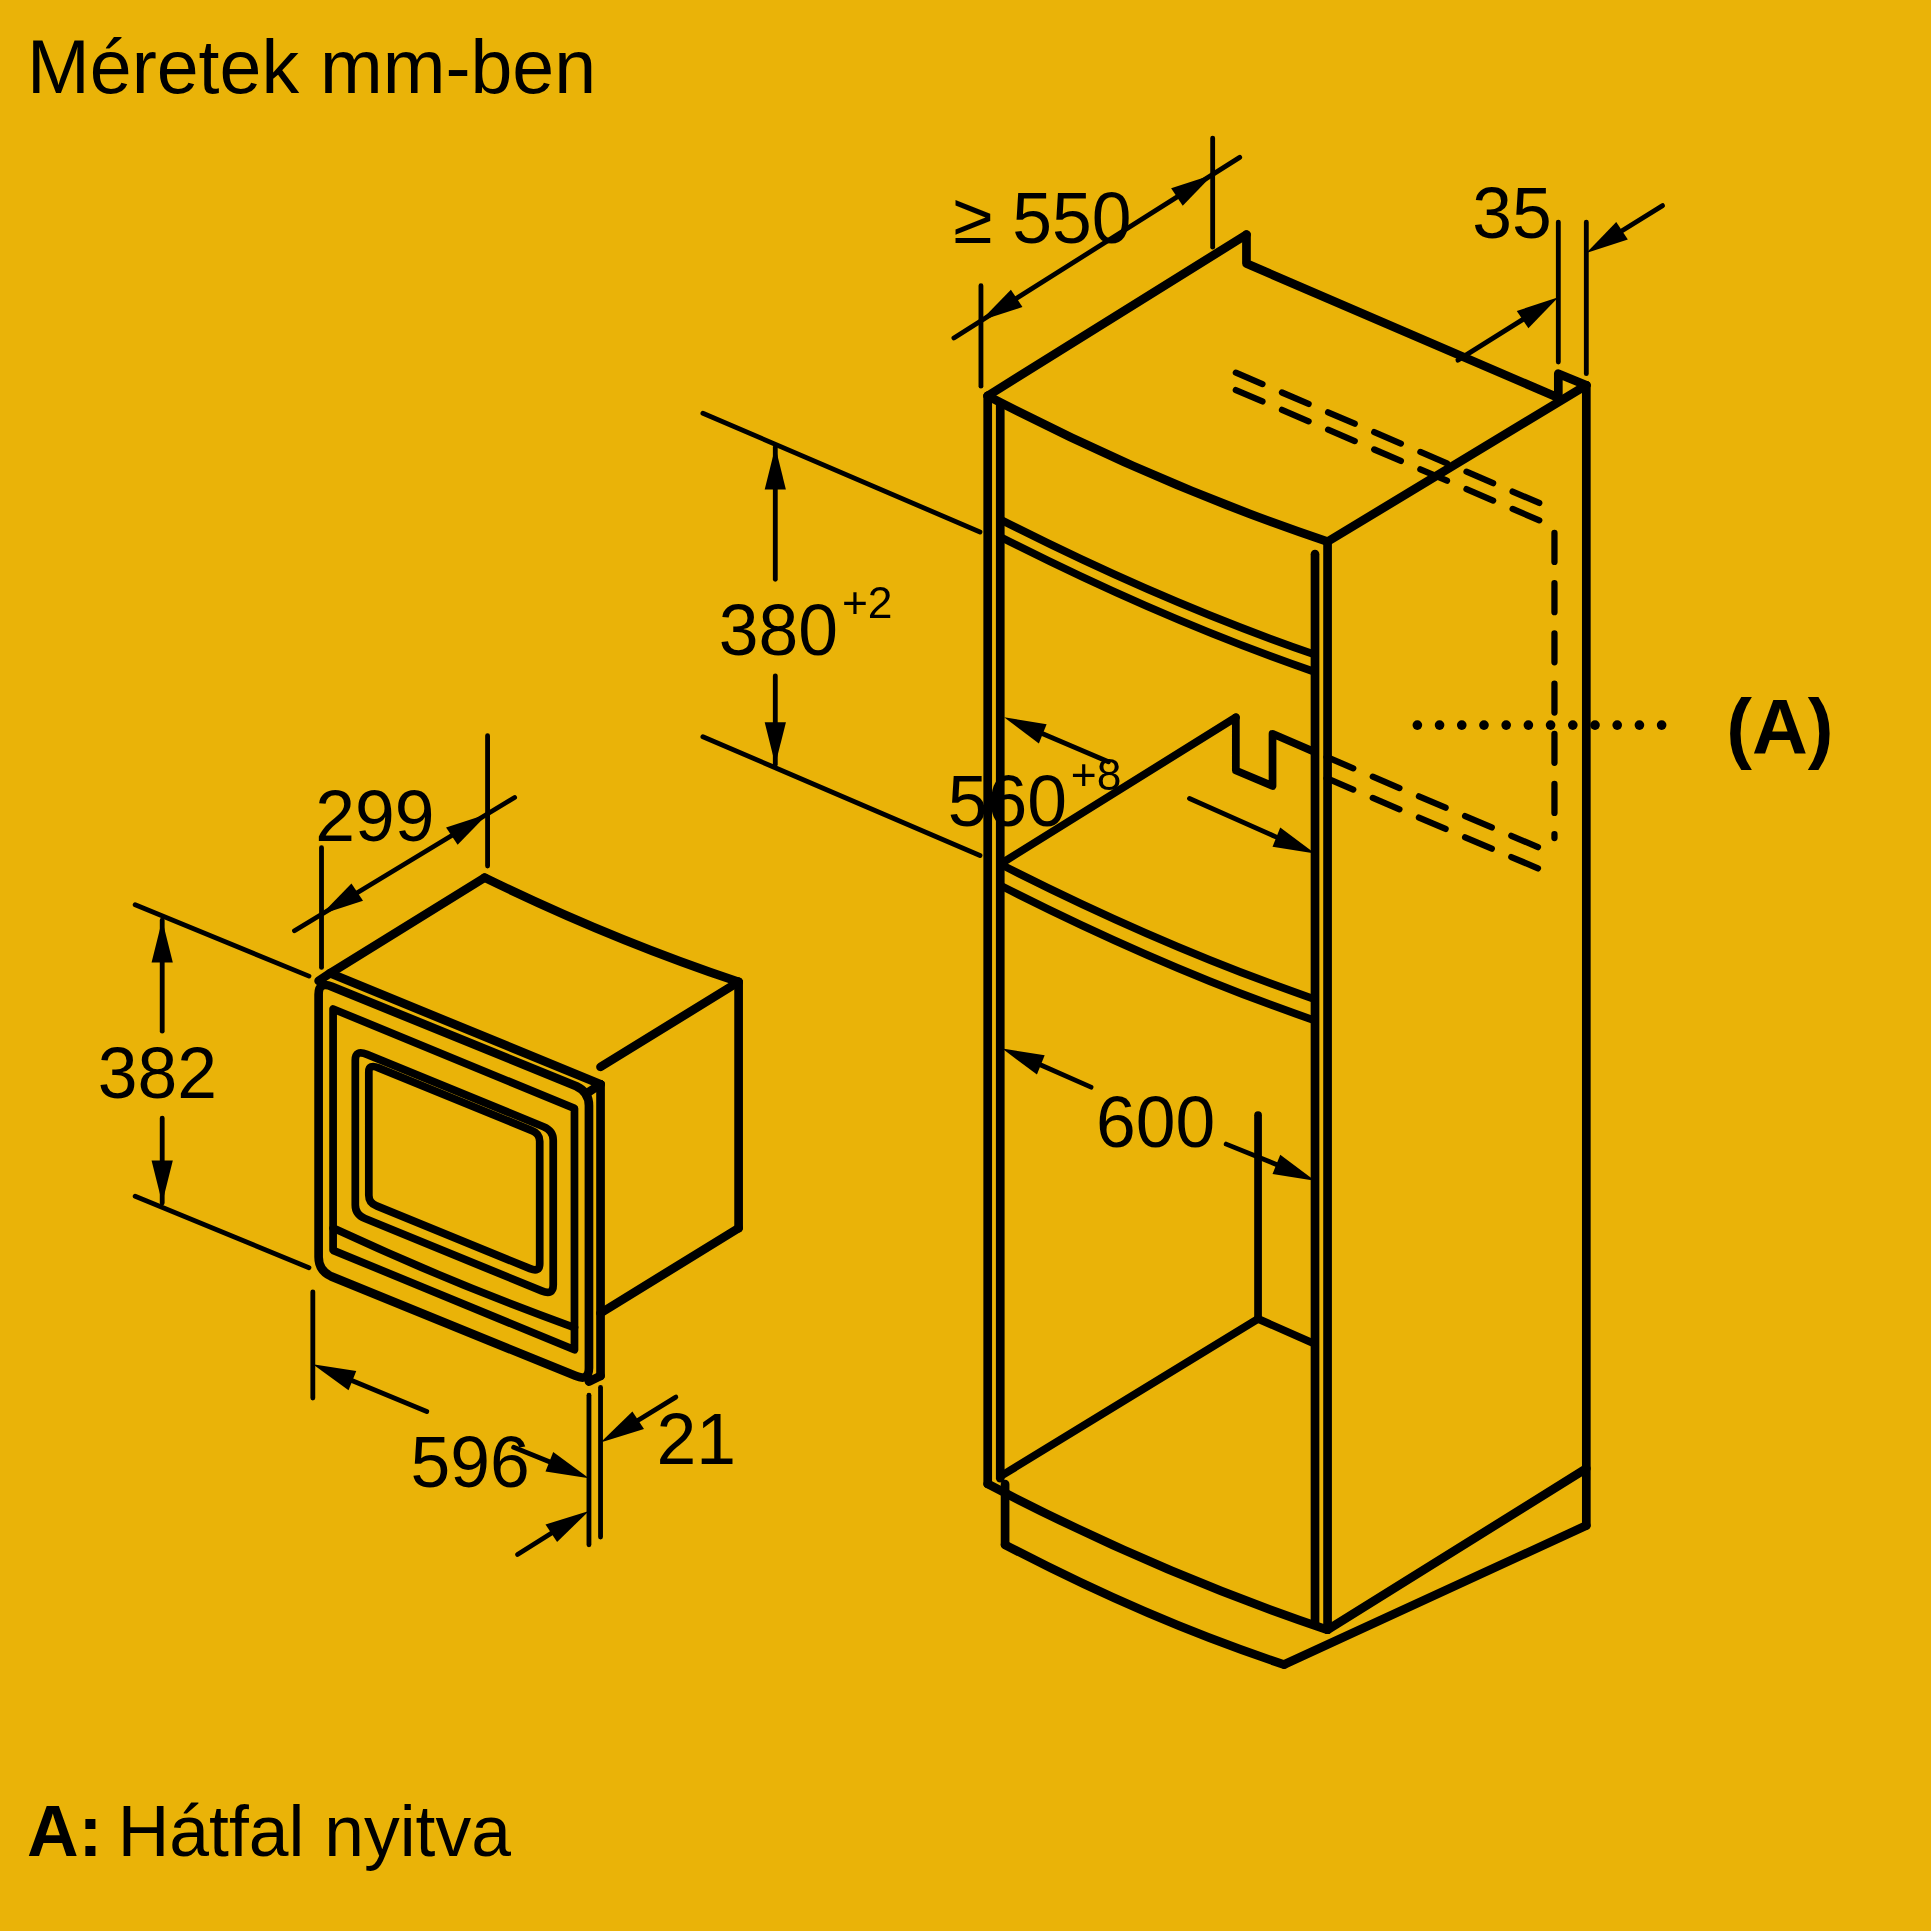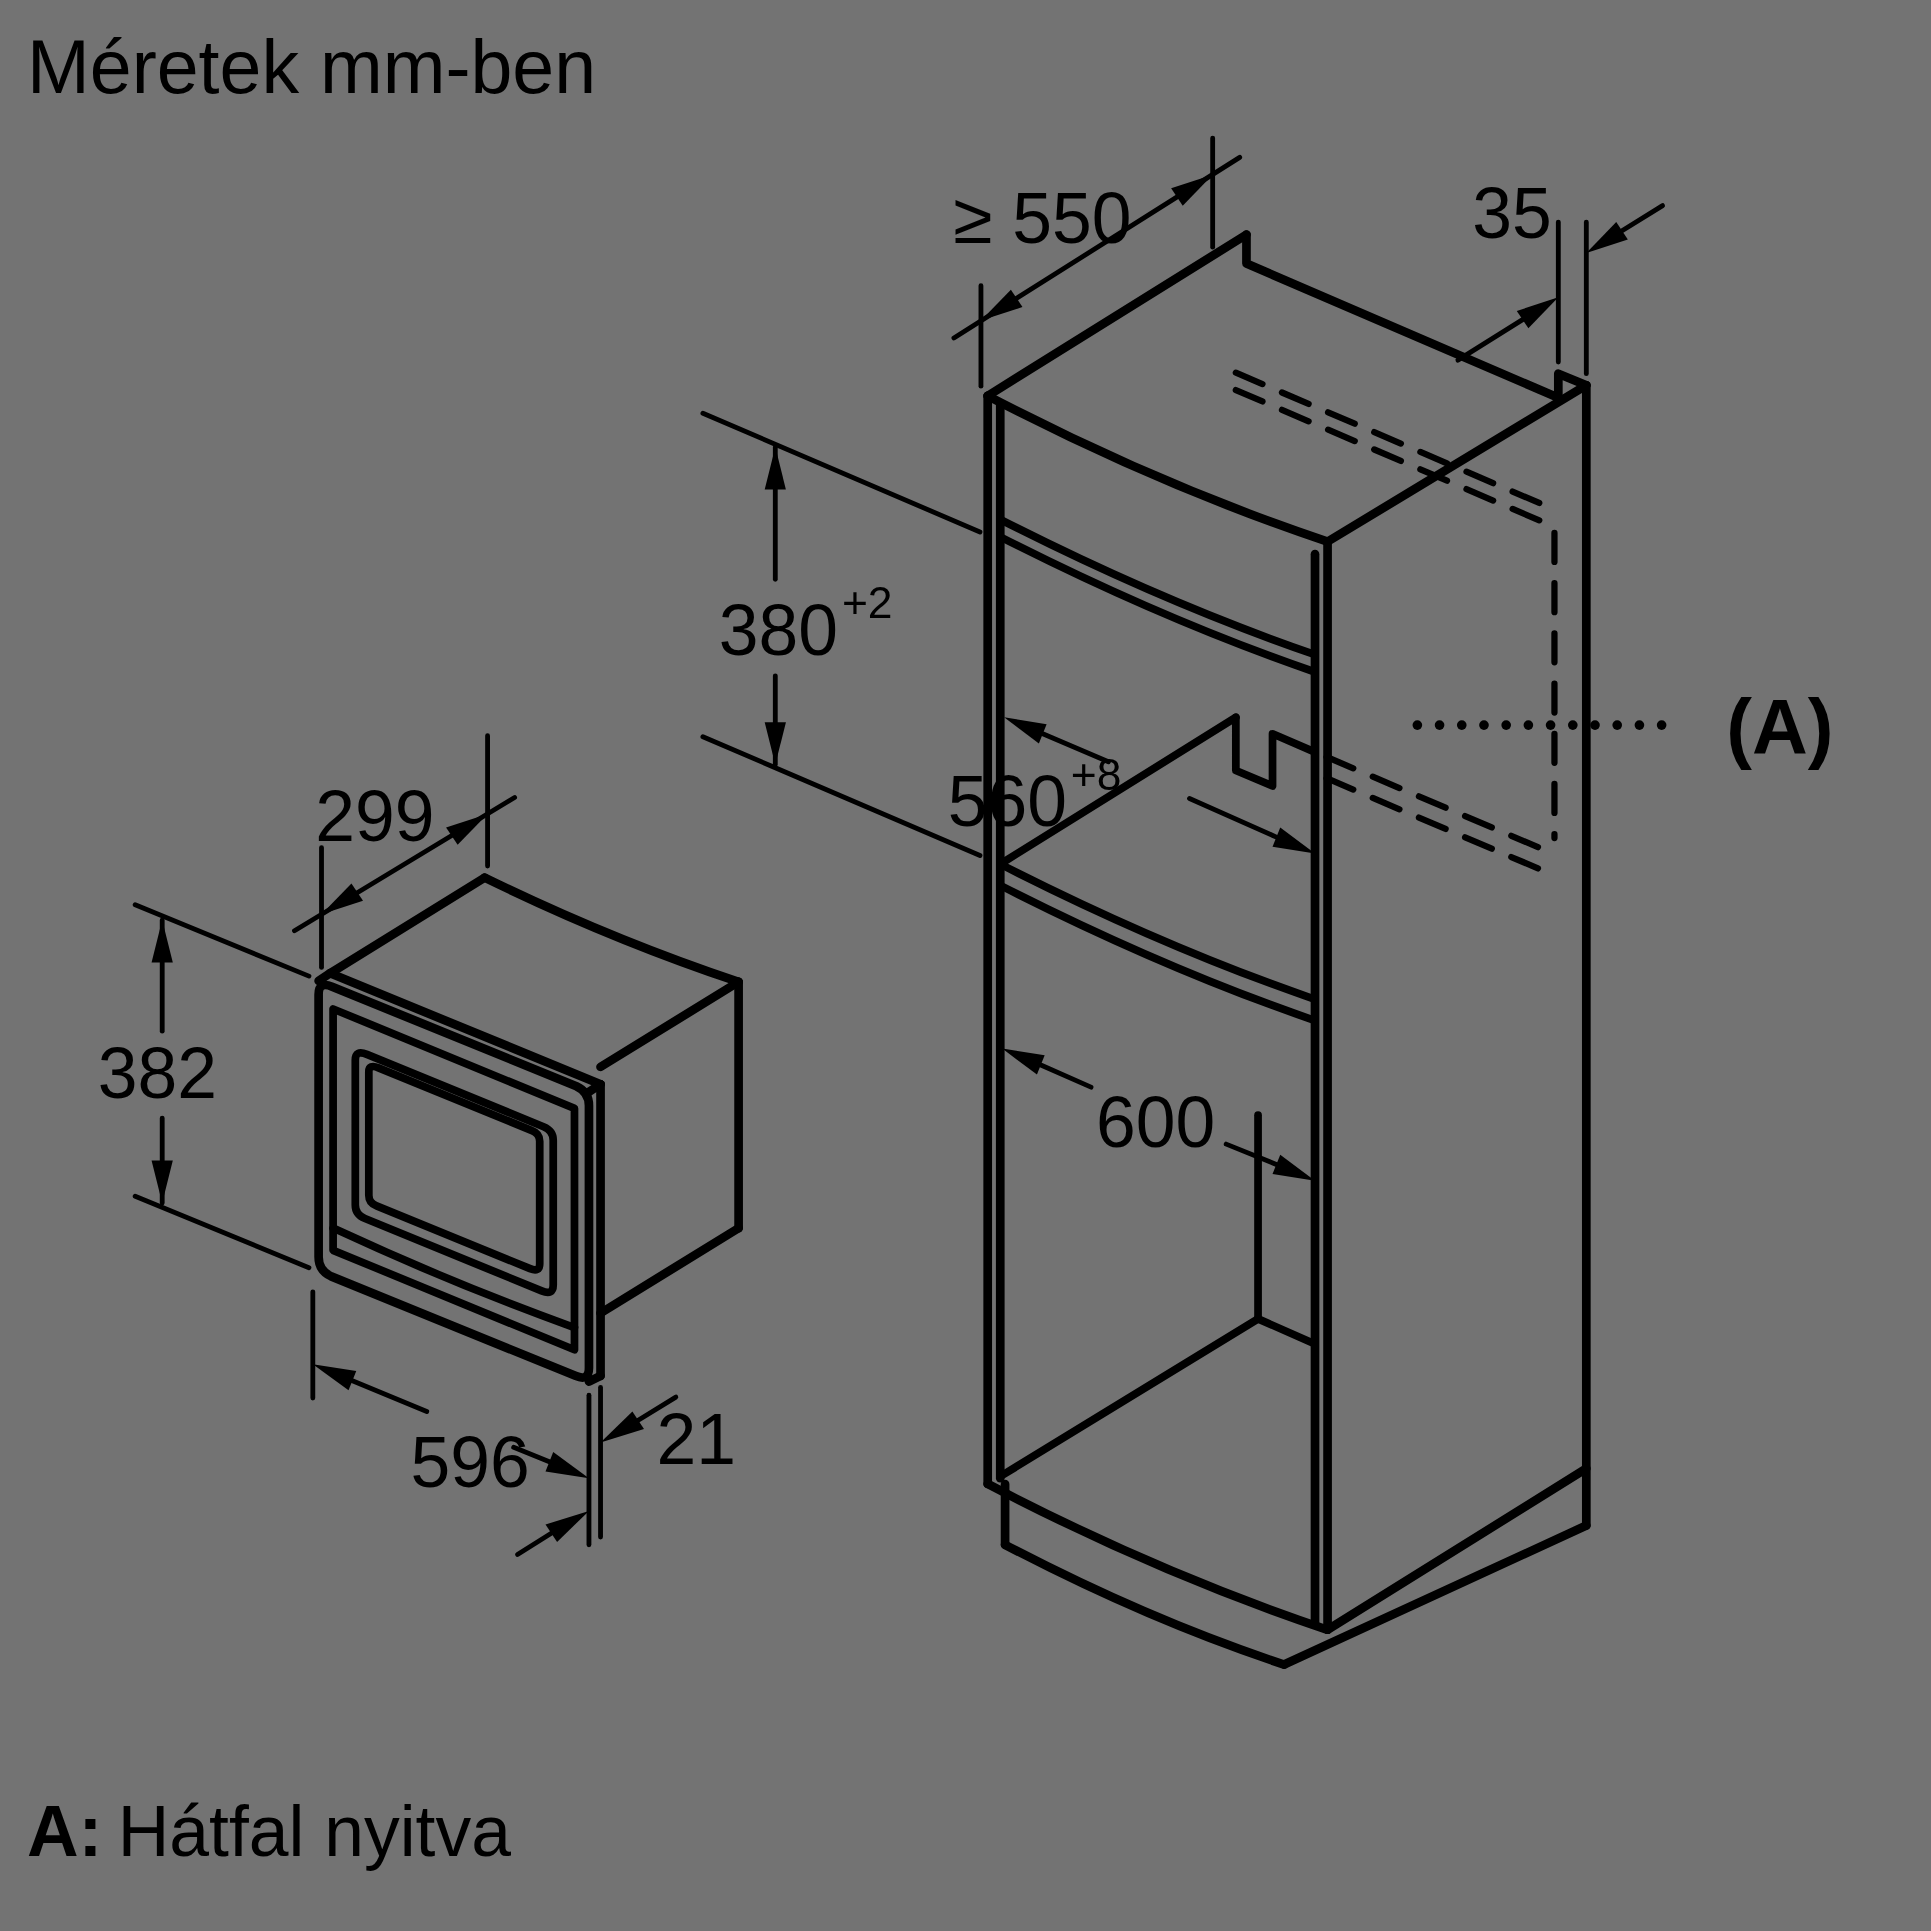--- a/index.html
+++ b/index.html
@@ -1,16 +1,16 @@
 <!DOCTYPE html>
 <html><head>
 <meta charset="utf-8">
 <style>
   html,body { margin:0; padding:0; background:#fff; }
-  .stage { width:1931px; height:1931px; position:relative; background:#737373; }
+  .stage { width:1931px; height:1931px; position:relative; background:#eab308; }
   svg { display:block; }
   .ln   { fill:none; stroke:#000; stroke-width:9;  stroke-linecap:round; stroke-linejoin:round; }
   .ln2  { fill:none; stroke:#000; stroke-width:8;  stroke-linecap:round; stroke-linejoin:round; }
   .th   { fill:none; stroke:#000; stroke-width:5;  stroke-linecap:round; }
   .dash { fill:none; stroke:#000; stroke-width:6.5; stroke-linecap:round; stroke-dasharray:30 22; }
   .arr  { fill:#000; stroke:none; }
   .dot  { fill:#000; stroke:none; }
   text  { font-family:"Liberation Sans", sans-serif; fill:#000; }
   .num  { font-size:74px; }
   .sup  { font-size:46px; }

